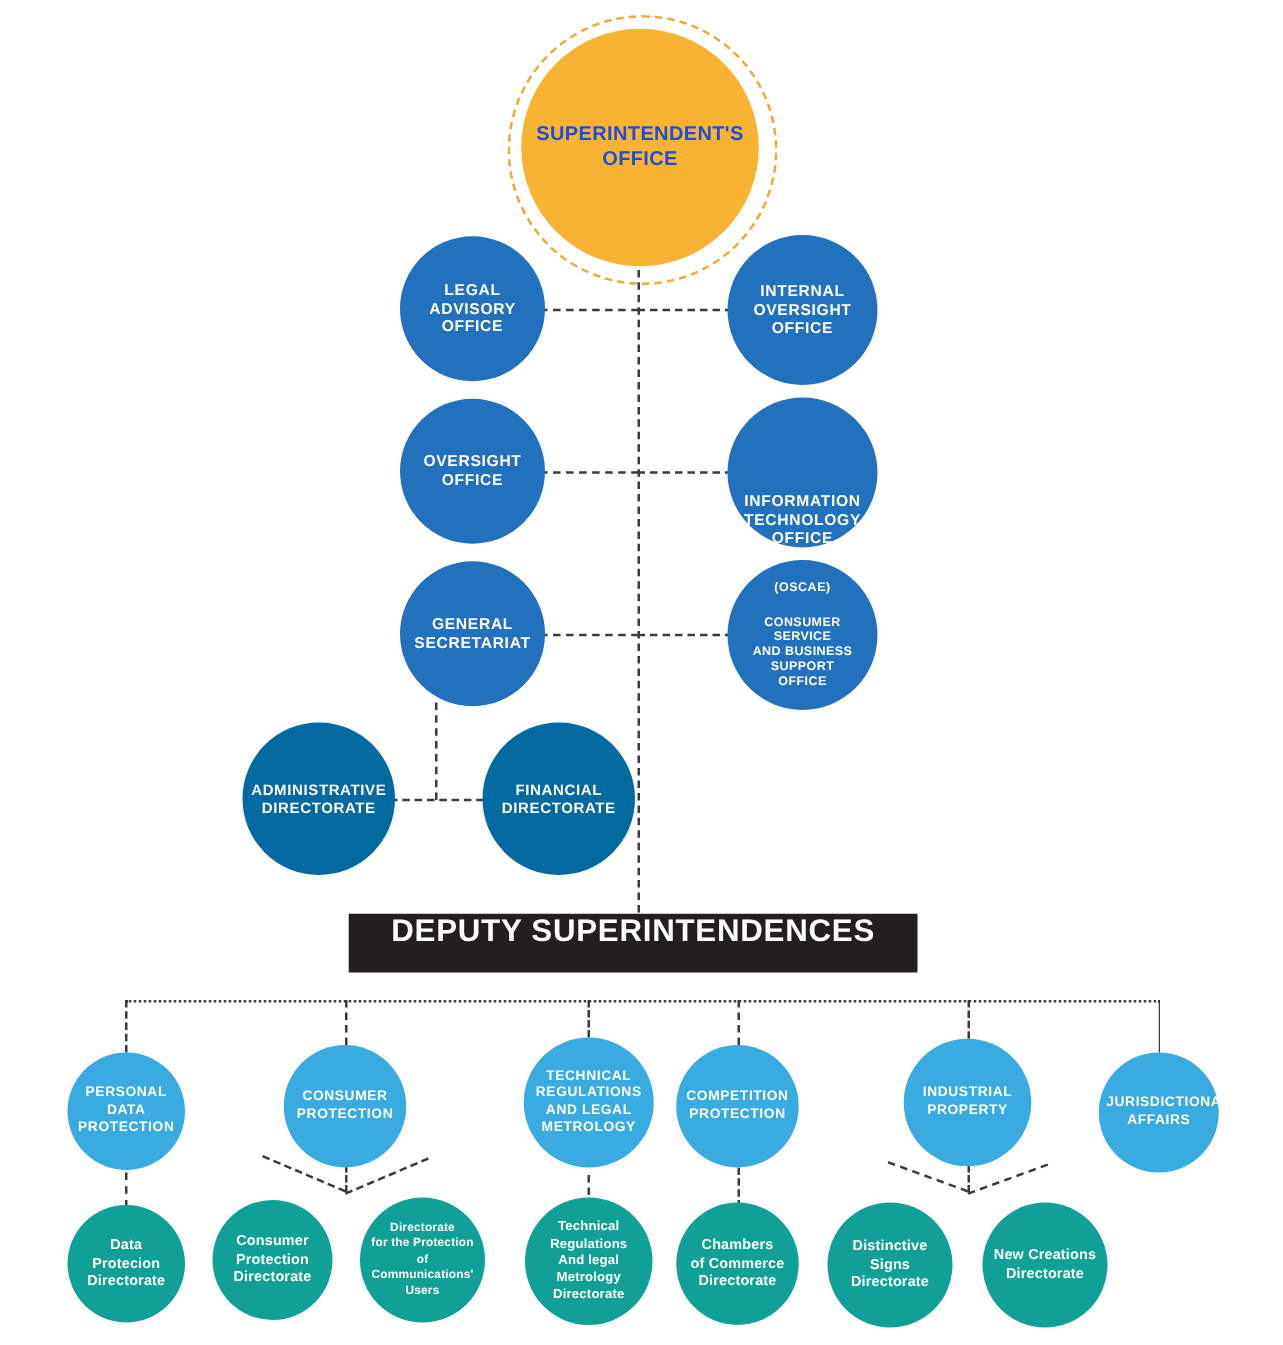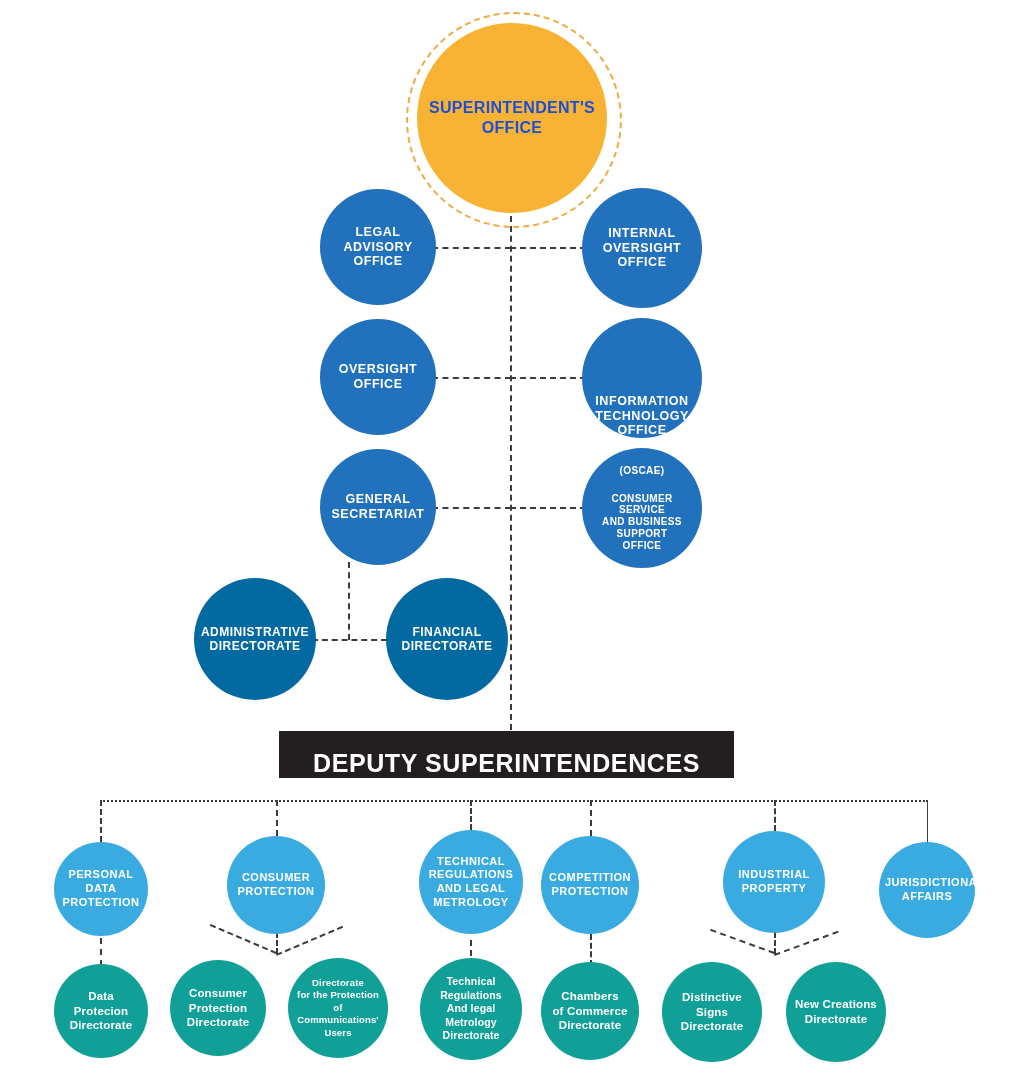--- a/index.html
+++ b/index.html
@@ -84,21 +84,21 @@
     font-weight:bold;
     letter-spacing:.5px;
   }
 
   
   .banner{
     position:absolute;
     background:#231f20;
     color:#ffffff;
     display:flex;
-    align-items:flex-end;
+    align-items:flex-start;
     justify-content:center;
     z-index:4;
   }
   .banner .lbl{
     font-size:25px;
     font-weight:bold;
     letter-spacing:.6px;
   }
 
   

